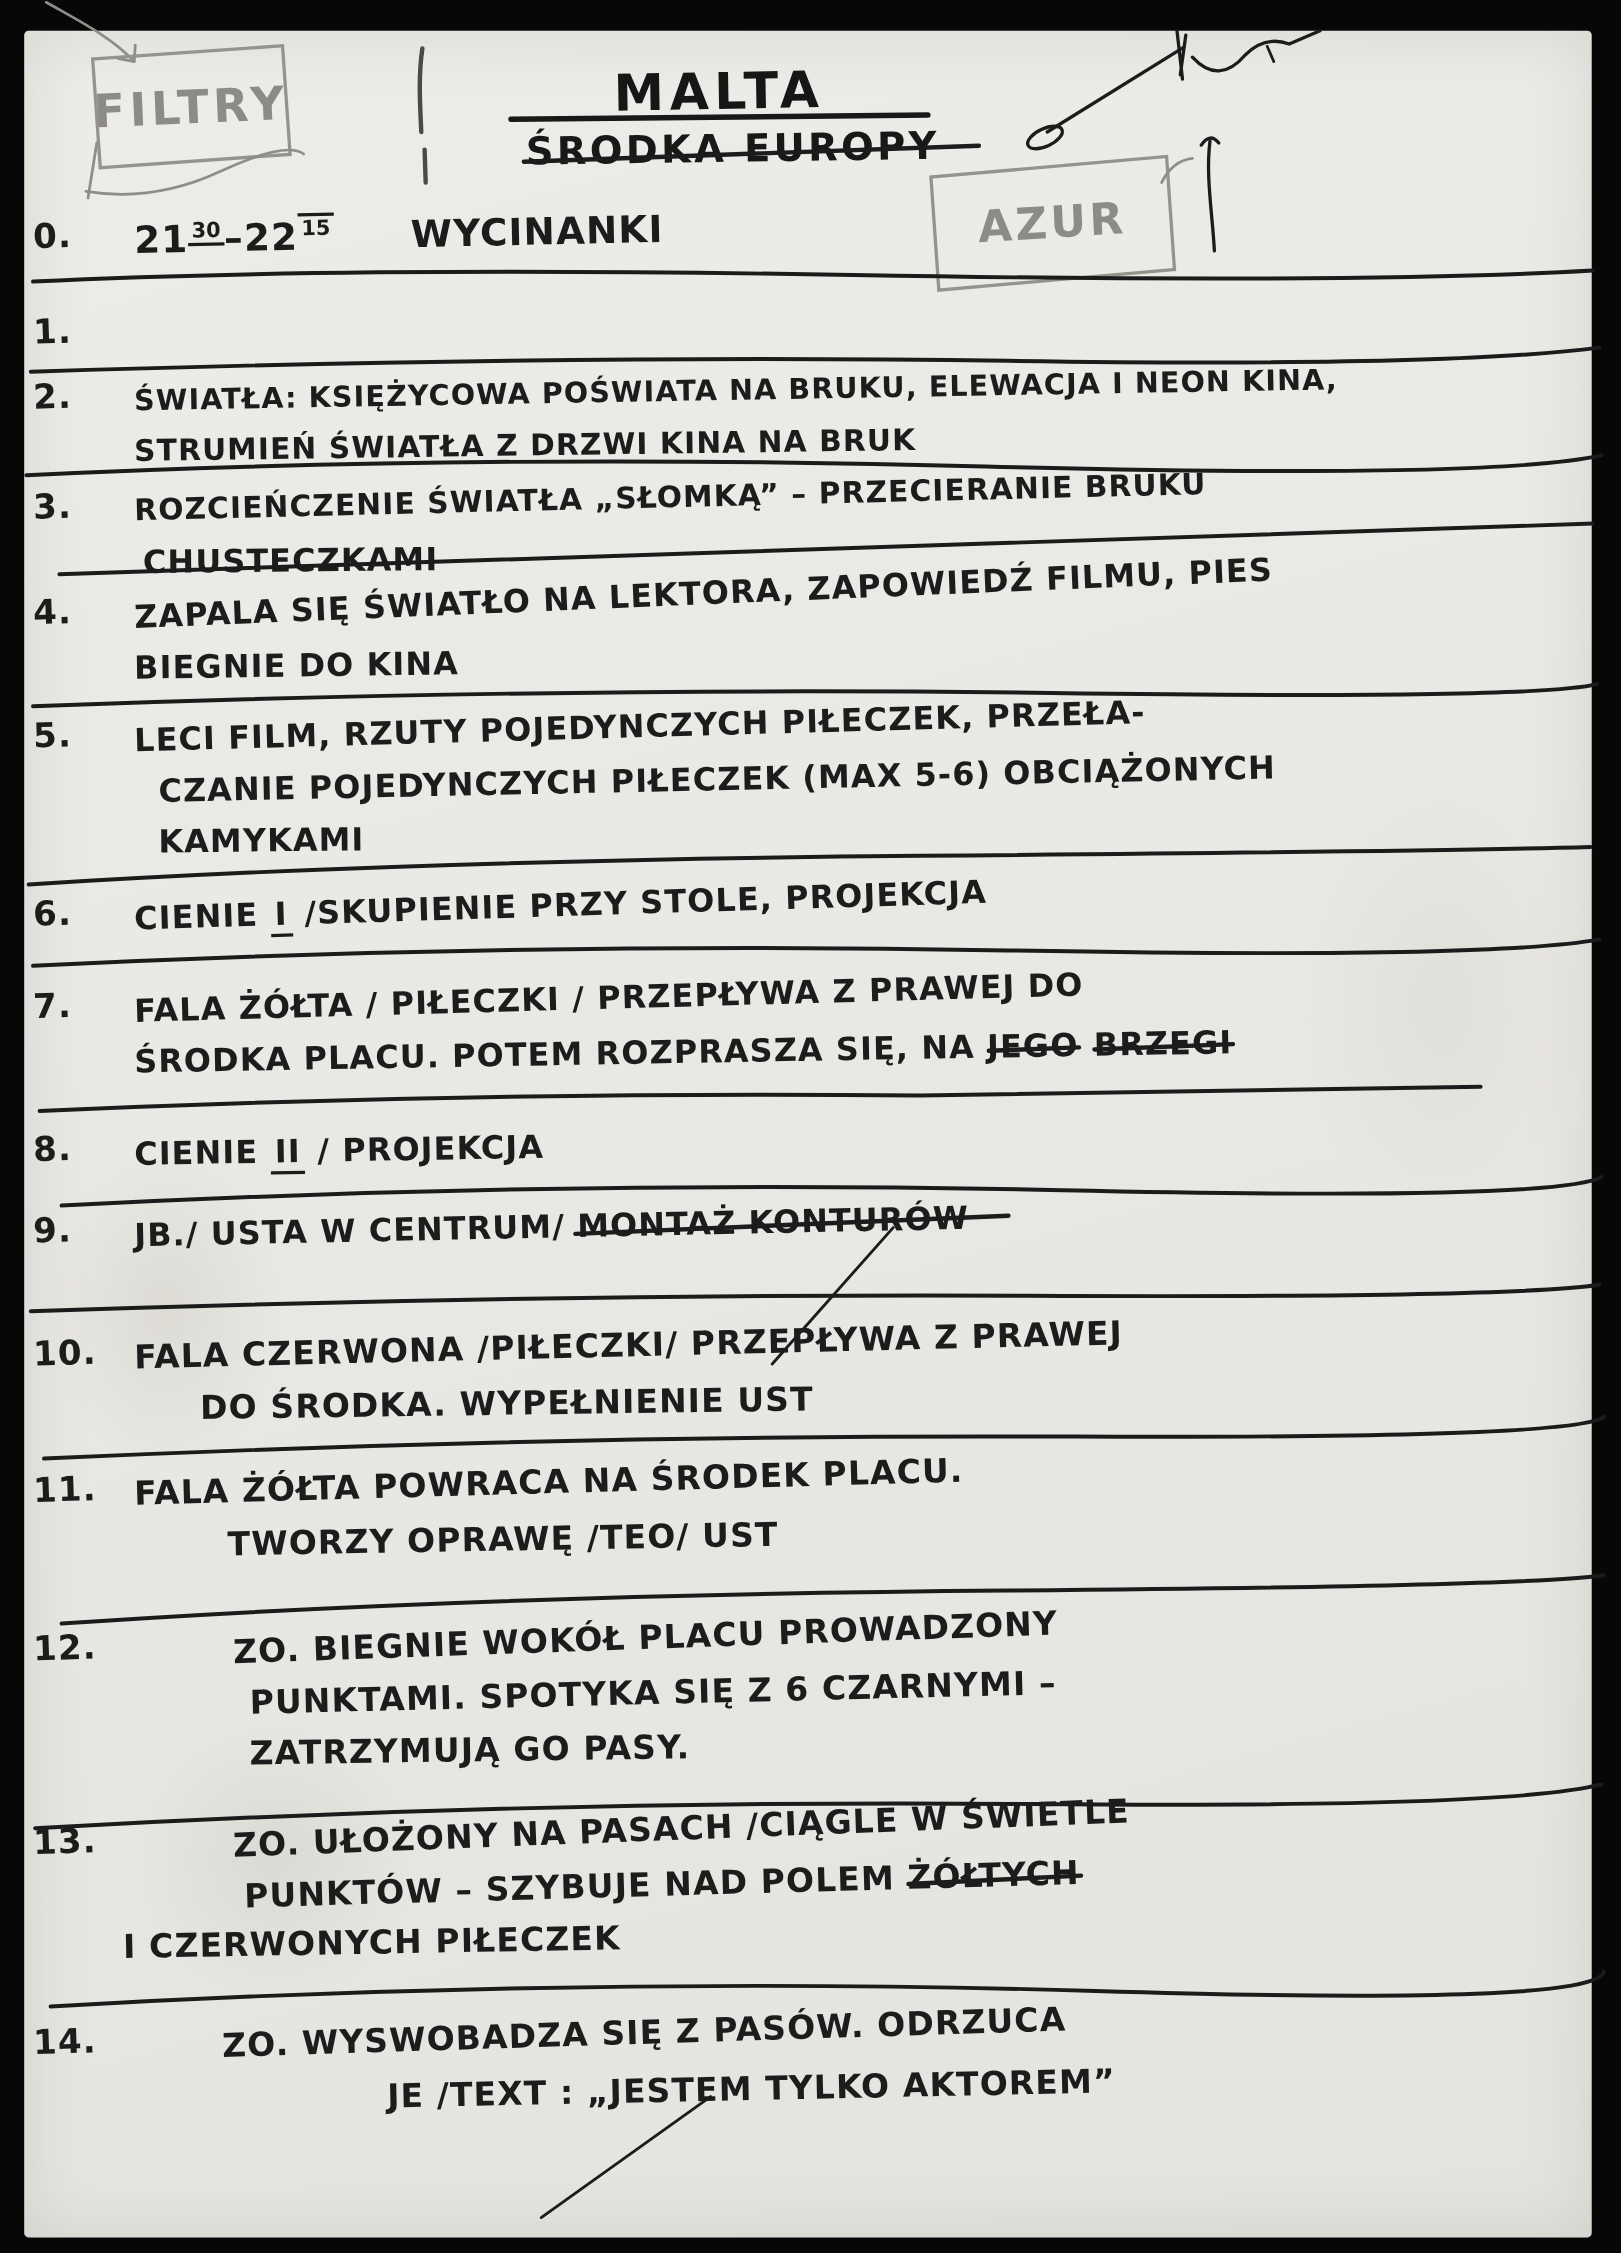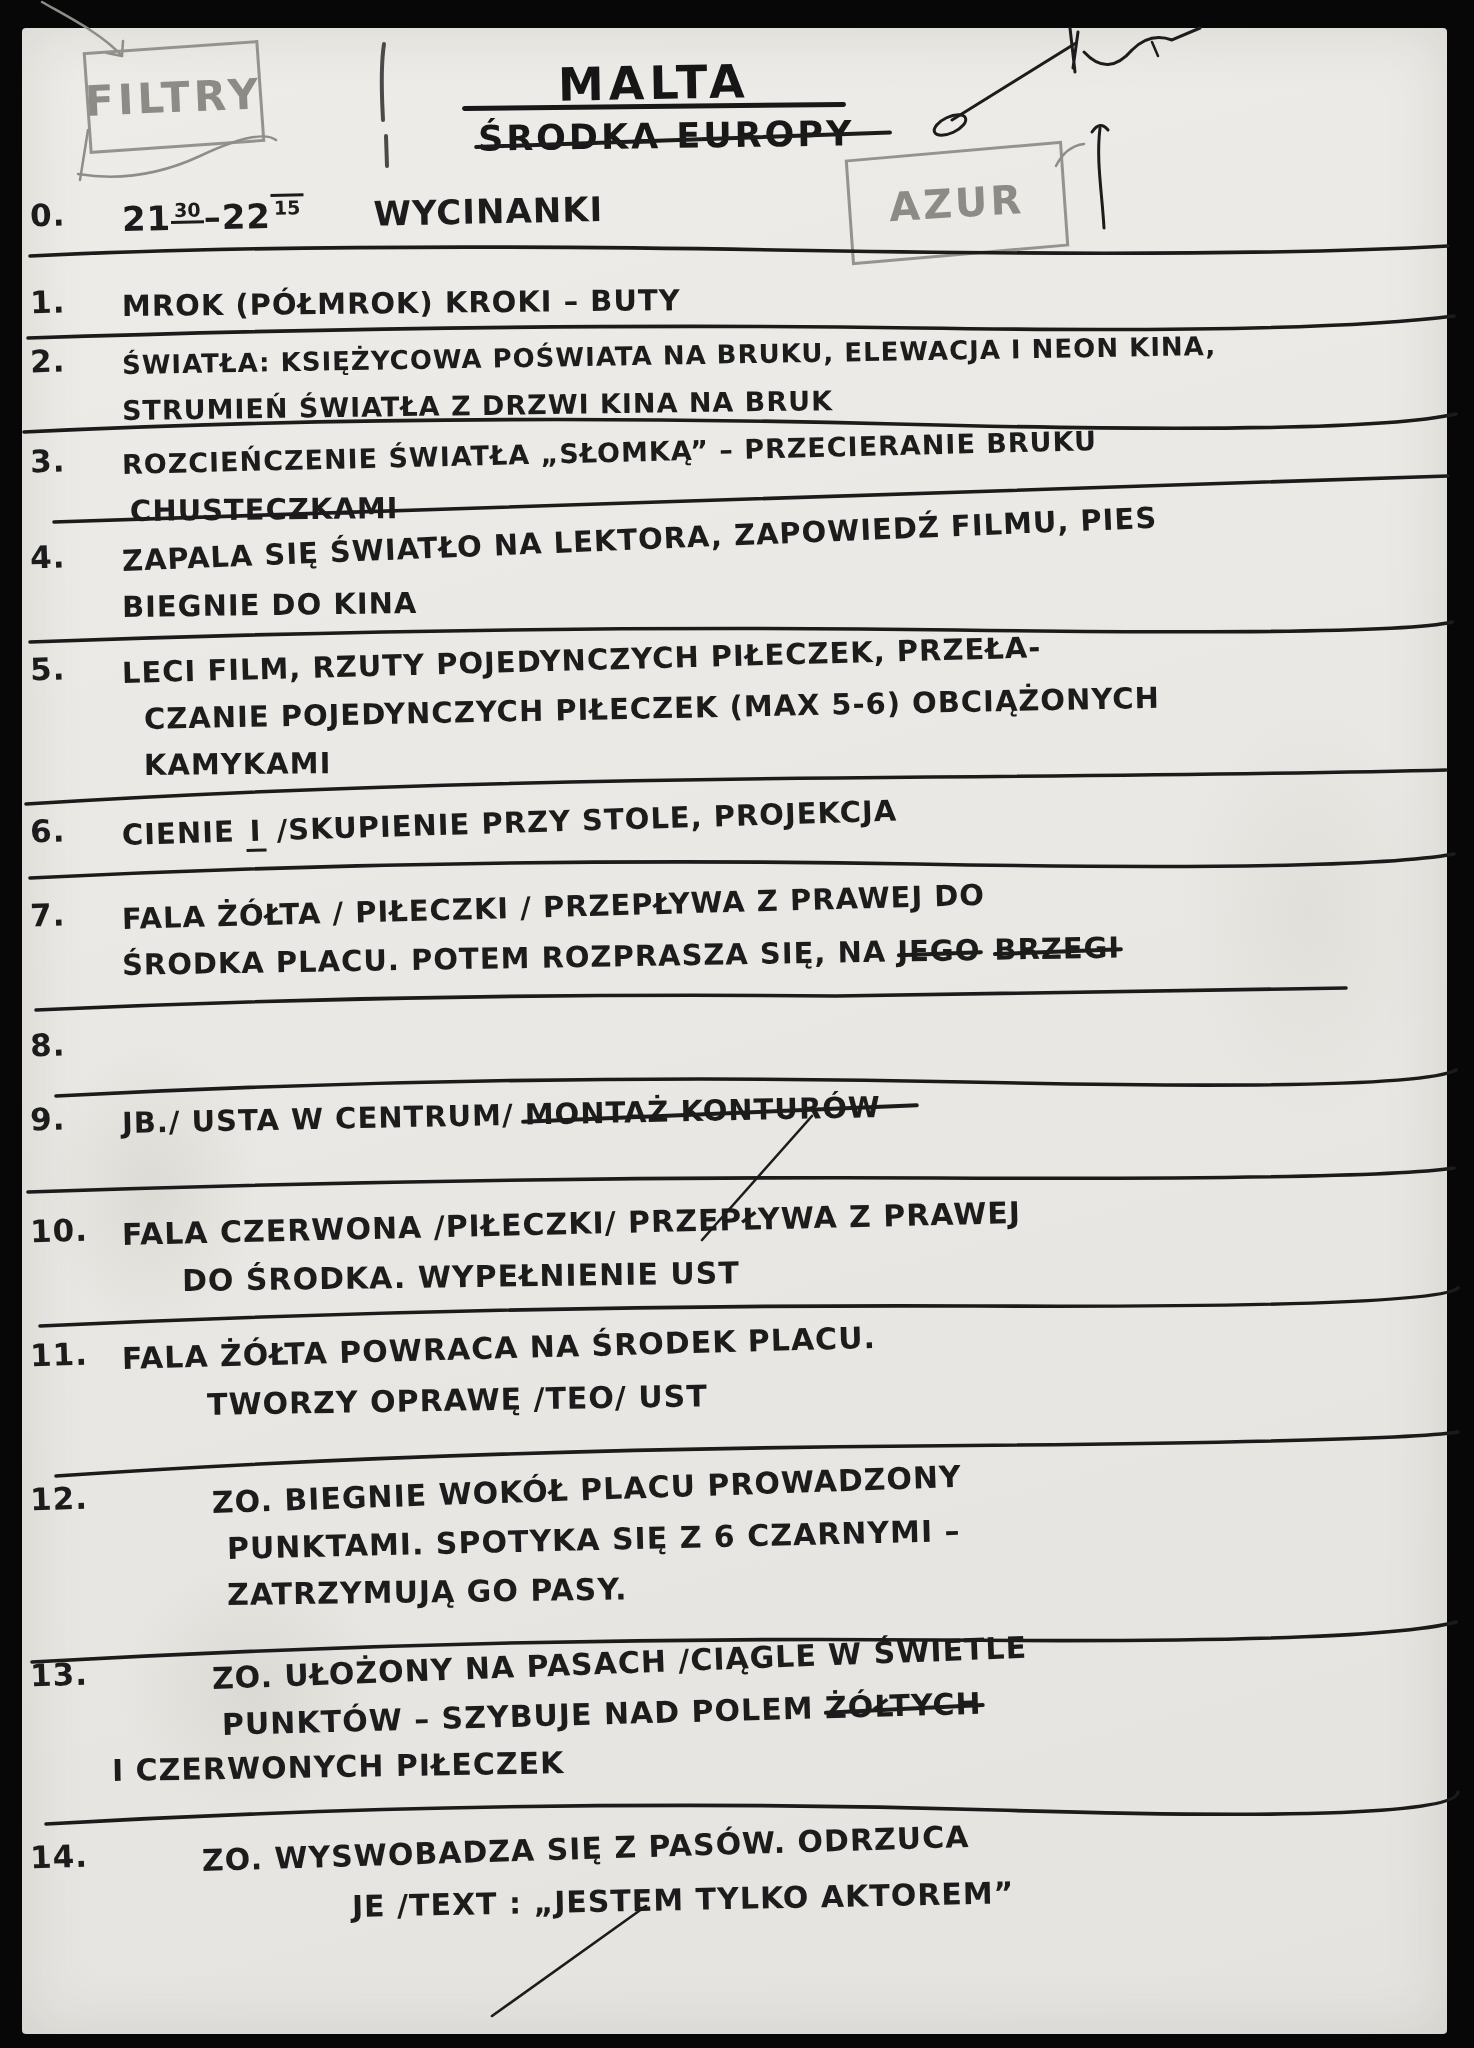--- a/index.html
+++ b/index.html
@@ -110,23 +110,20 @@
     </div>
   </div>
 </div>
 
 <svg class="deco sep" style="left:16px;top:230px" width="1444" height="50">
     <path d="M14,26 Q300,12 760,20 T1432,16"></path>
   </svg>
 
 <div class="item" style="left:30px; top:283px">
   <span class="num">1.</span>
-  <div class="body">
-    <div class="row" style="transform:rotate(-0.6deg)">MROK (PÓŁMROK) KROKI – BUTY</div>
-  </div>
 </div>
 
 <svg class="deco sep" style="left:16px;top:308px" width="1444" height="50">
     <path d="M12,30 Q500,14 900,20 T1438,8"></path>
   </svg>
 
 <div class="item" style="left:30px; top:342px">
   <span class="num">2.</span>
   <div class="body">
     <div class="row" style="font-size:26px; transform:rotate(-1deg)">ŚWIATŁA: KSIĘŻYCOWA POŚWIATA NA BRUKU, ELEWACJA I NEON KINA,</div>
@@ -197,20 +194,25 @@
     </div>
   </div>
 </div>
 
 <svg class="deco sep" style="left:16px;top:976px" width="1444" height="50">
     <path d="M20,34 Q420,16 820,20 L1330,12"></path>
   </svg>
 
 <div class="item" style="left:30px; top:1026px">
   <span class="num">8.</span>
+  <div class="body">
+    <div class="row" style="transform:rotate(-1deg)">
+      <span>CIENIE </span><span class="roman">II</span><span> / PROJEKCJA</span>
+    </div>
+  </div>
 </div>
 
 <svg class="deco sep" style="left:16px;top:1056px" width="1444" height="60">
     <path d="M40,40 Q500,16 950,26 T1440,14"></path>
   </svg>
 
 <div class="item" style="left:30px; top:1100px">
   <span class="num">9.</span>
   <div class="body">
     <div class="row" style="transform:rotate(-1.2deg)">

